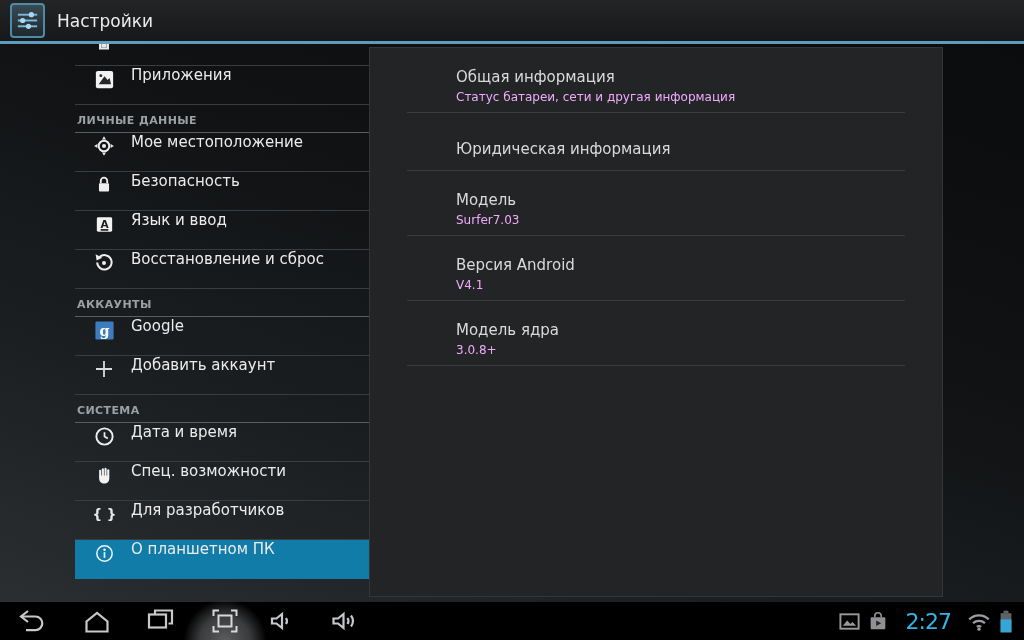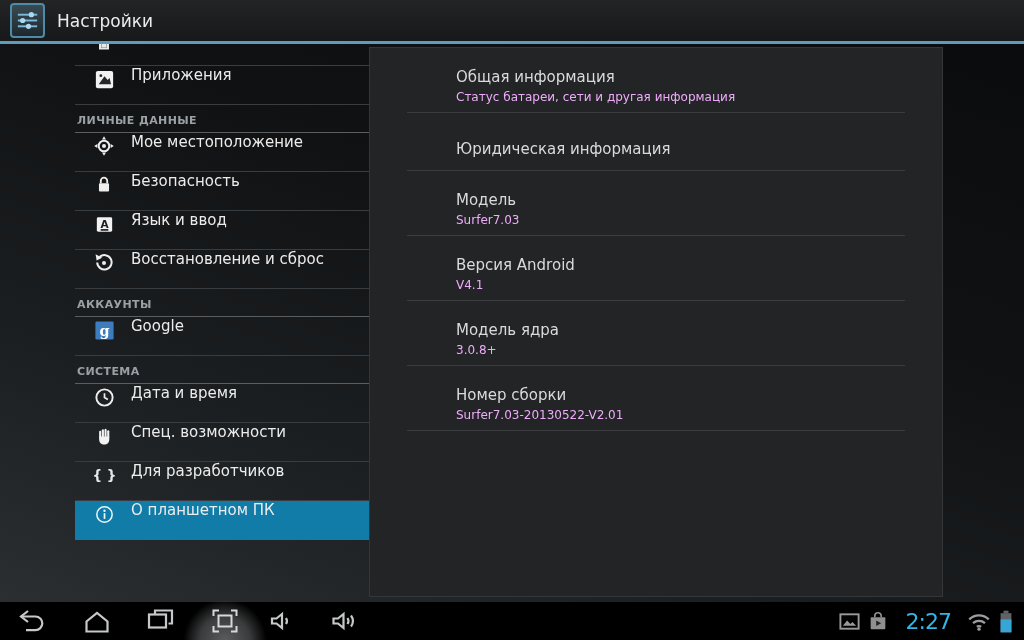--- a/index.html
+++ b/index.html
@@ -133,20 +133,28 @@
       <div class="sb-header">АККАУНТЫ</div>
       <div class="sb-row">
     <span class="sb-icon">
           <svg viewBox="0 0 24 24" width="23" height="23">
             <rect x="2.5" y="2.5" width="19" height="19" rx="1.5" fill="#3d7dbf"></rect>
             <text x="12" y="17.8" font-family="DejaVu Serif, serif" font-size="15" font-weight="bold" fill="#ffffff" text-anchor="middle">g</text>
           </svg>
         </span>
     <span class="sb-label">Google</span>
   </div>
+      <div class="sb-row">
+    <span class="sb-icon">
+          <svg viewBox="0 0 24 24" width="24" height="24">
+            <path d="M12 4 V20 M4 12 H20" stroke="#dadada" stroke-width="1.8" fill="none"></path>
+          </svg>
+        </span>
+    <span class="sb-label">Добавить аккаунт</span>
+  </div>
       <div class="sb-header">СИСТЕМА</div>
       <div class="sb-row">
     <span class="sb-icon">
           <svg viewBox="0 0 24 24" width="23" height="23">
             <circle cx="12" cy="12" r="8.5" fill="none" stroke="#eeeeee" stroke-width="2"></circle>
             <path d="M12 7.5 V12 L15.5 14" fill="none" stroke="#eeeeee" stroke-width="1.8"></path>
           </svg>
         </span>
     <span class="sb-label">Дата и время</span>
   </div>
@@ -197,24 +205,20 @@
     <div class="d-title">Модель</div>
     <div class="d-sub">Surfer7.03</div>
   </div>
       <div class="detail-item">
     <div class="d-title">Версия Android</div>
     <div class="d-sub">V4.1</div>
   </div>
       <div class="detail-item">
     <div class="d-title">Модель ядра</div>
     <div class="d-sub">3.0.8+</div>
-  </div>
-      <div class="detail-item">
-    <div class="d-title">Номер сборки</div>
-    <div class="d-sub">Surfer7.03-20130522-V2.01</div>
   </div>
     </div>
 
   <div class="navbar">
     <div class="glow"></div>
     <div id="nav-buttons">
         <div class="nav-btn" style="left: 16px;">
           <svg viewBox="0 0 32 32" width="32" height="32" fill="none" stroke="#c6c8c9" stroke-width="2.2">
             <path d="M12 6 L5 11.5 L12 17"></path>
             <path d="M5 11.5 H19.5 a6.8 6.8 0 0 1 0 13.6 H10"></path>

